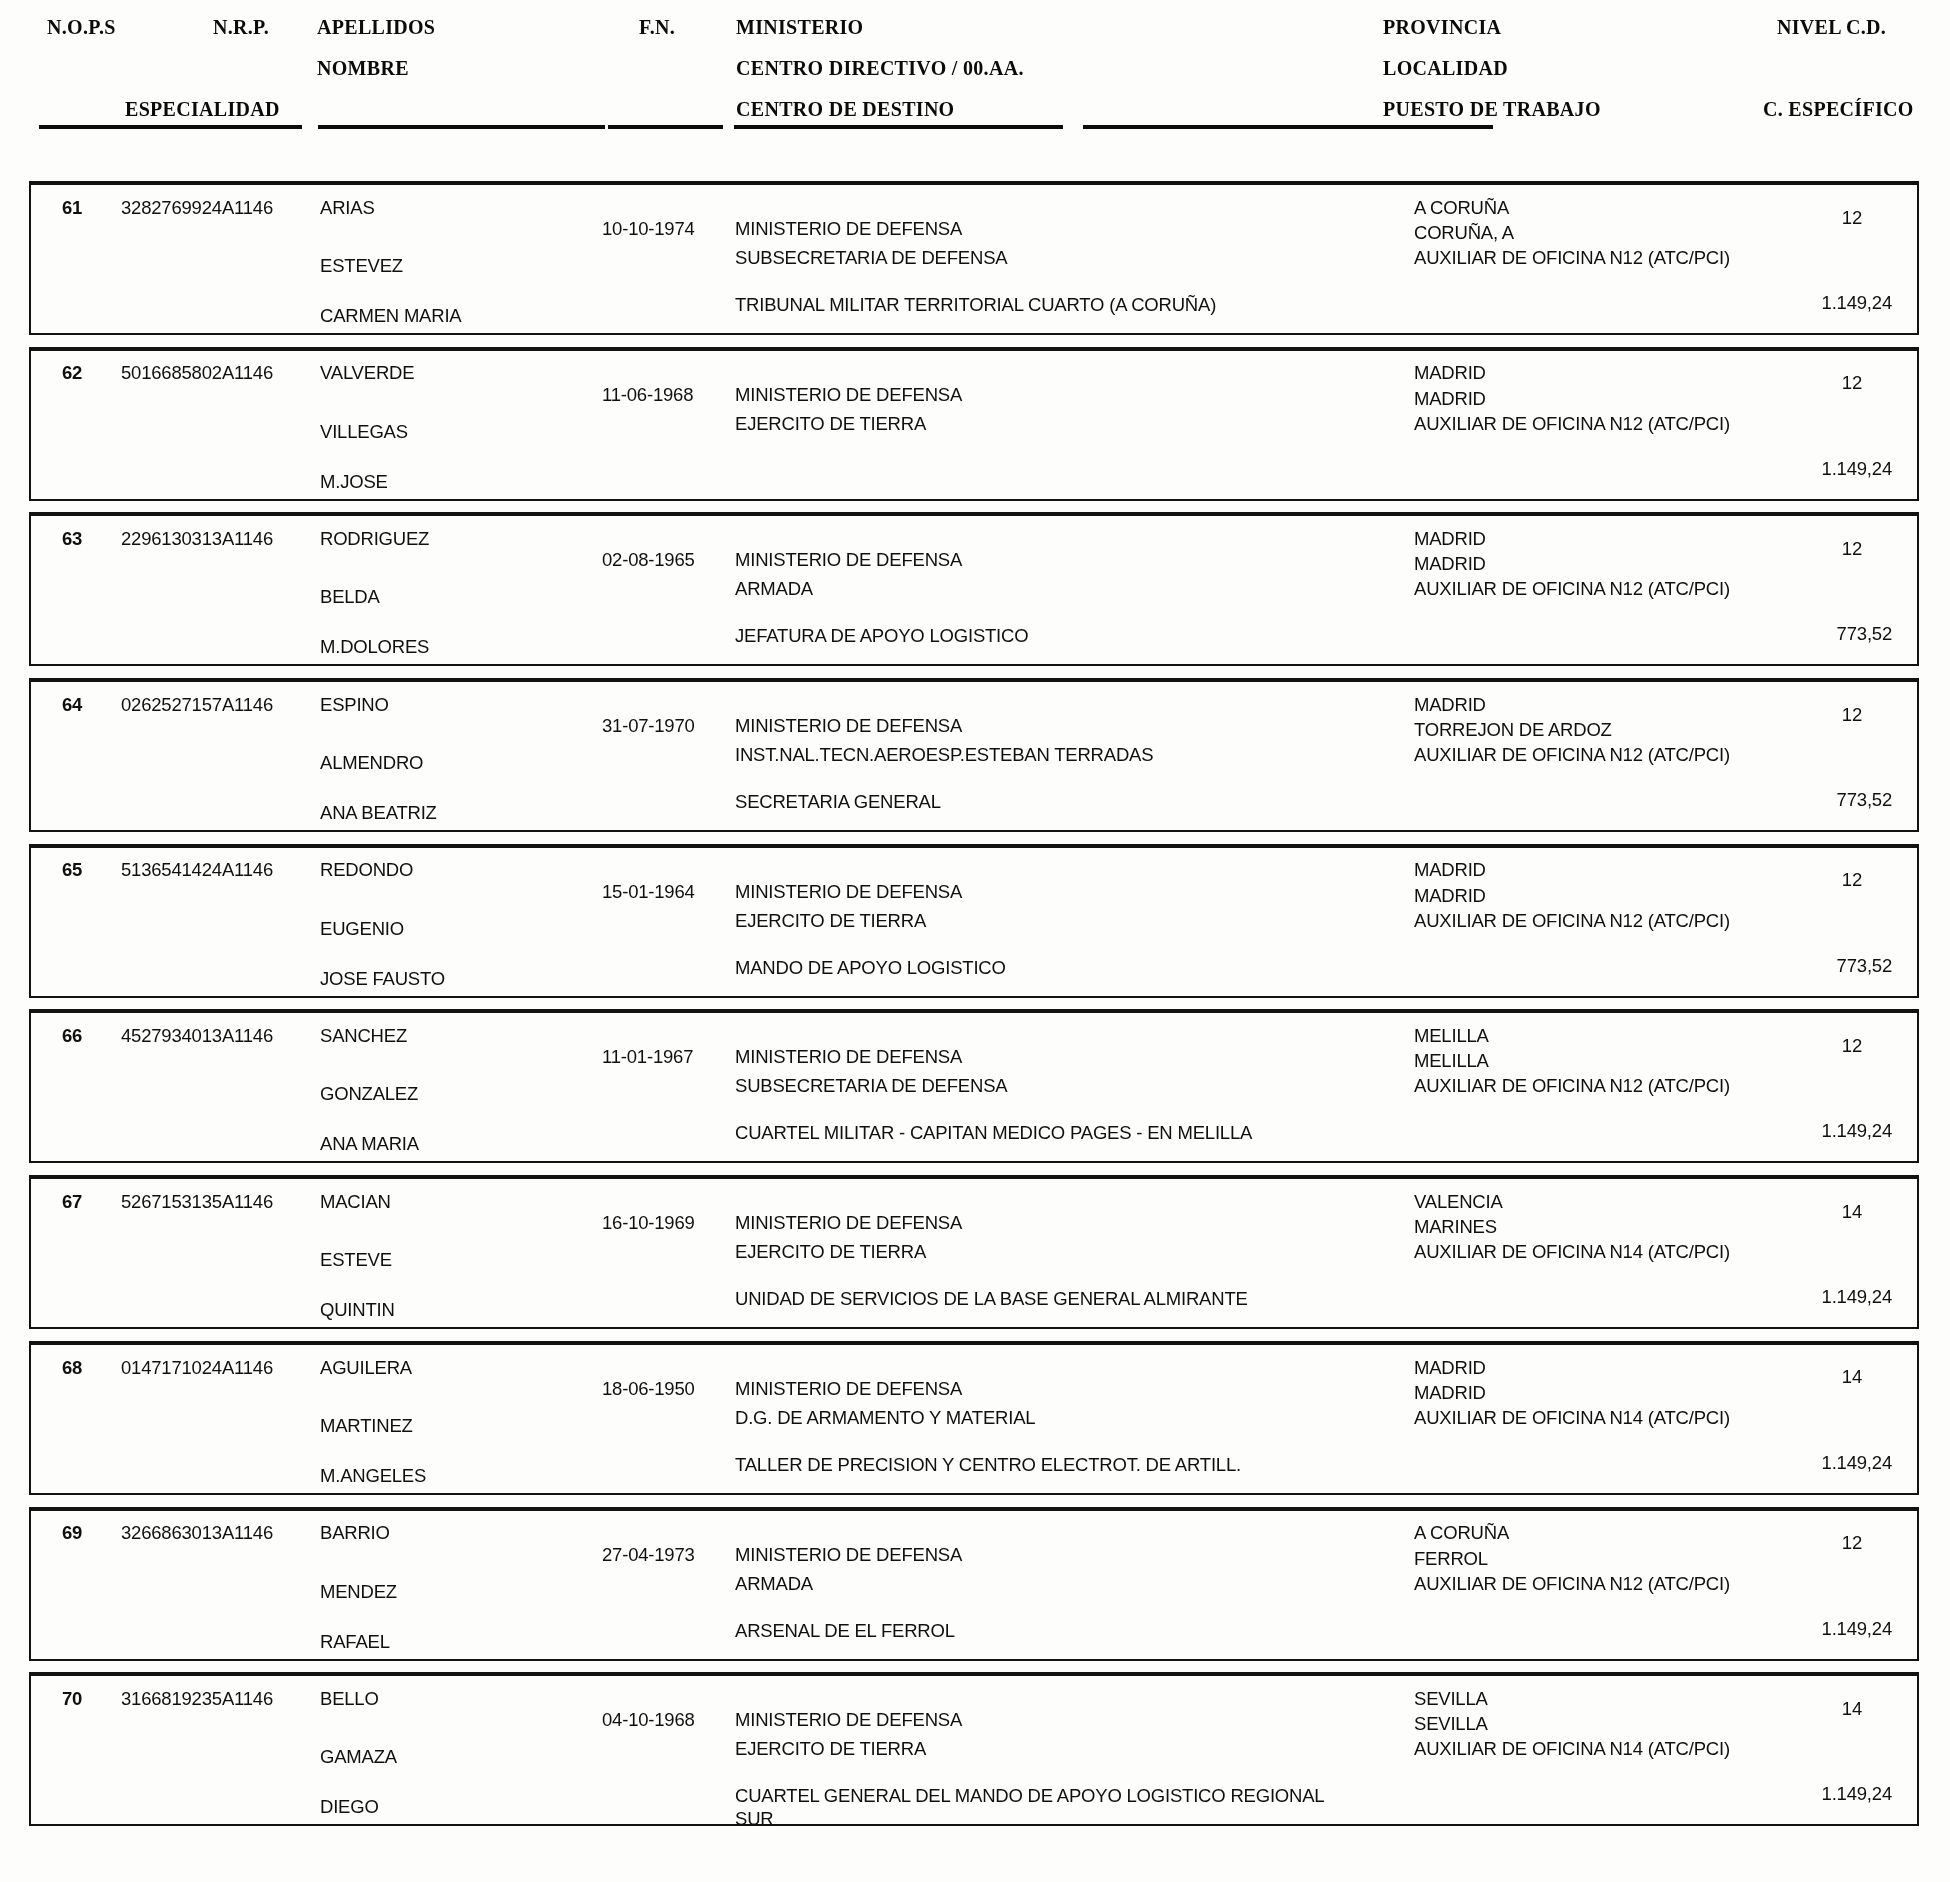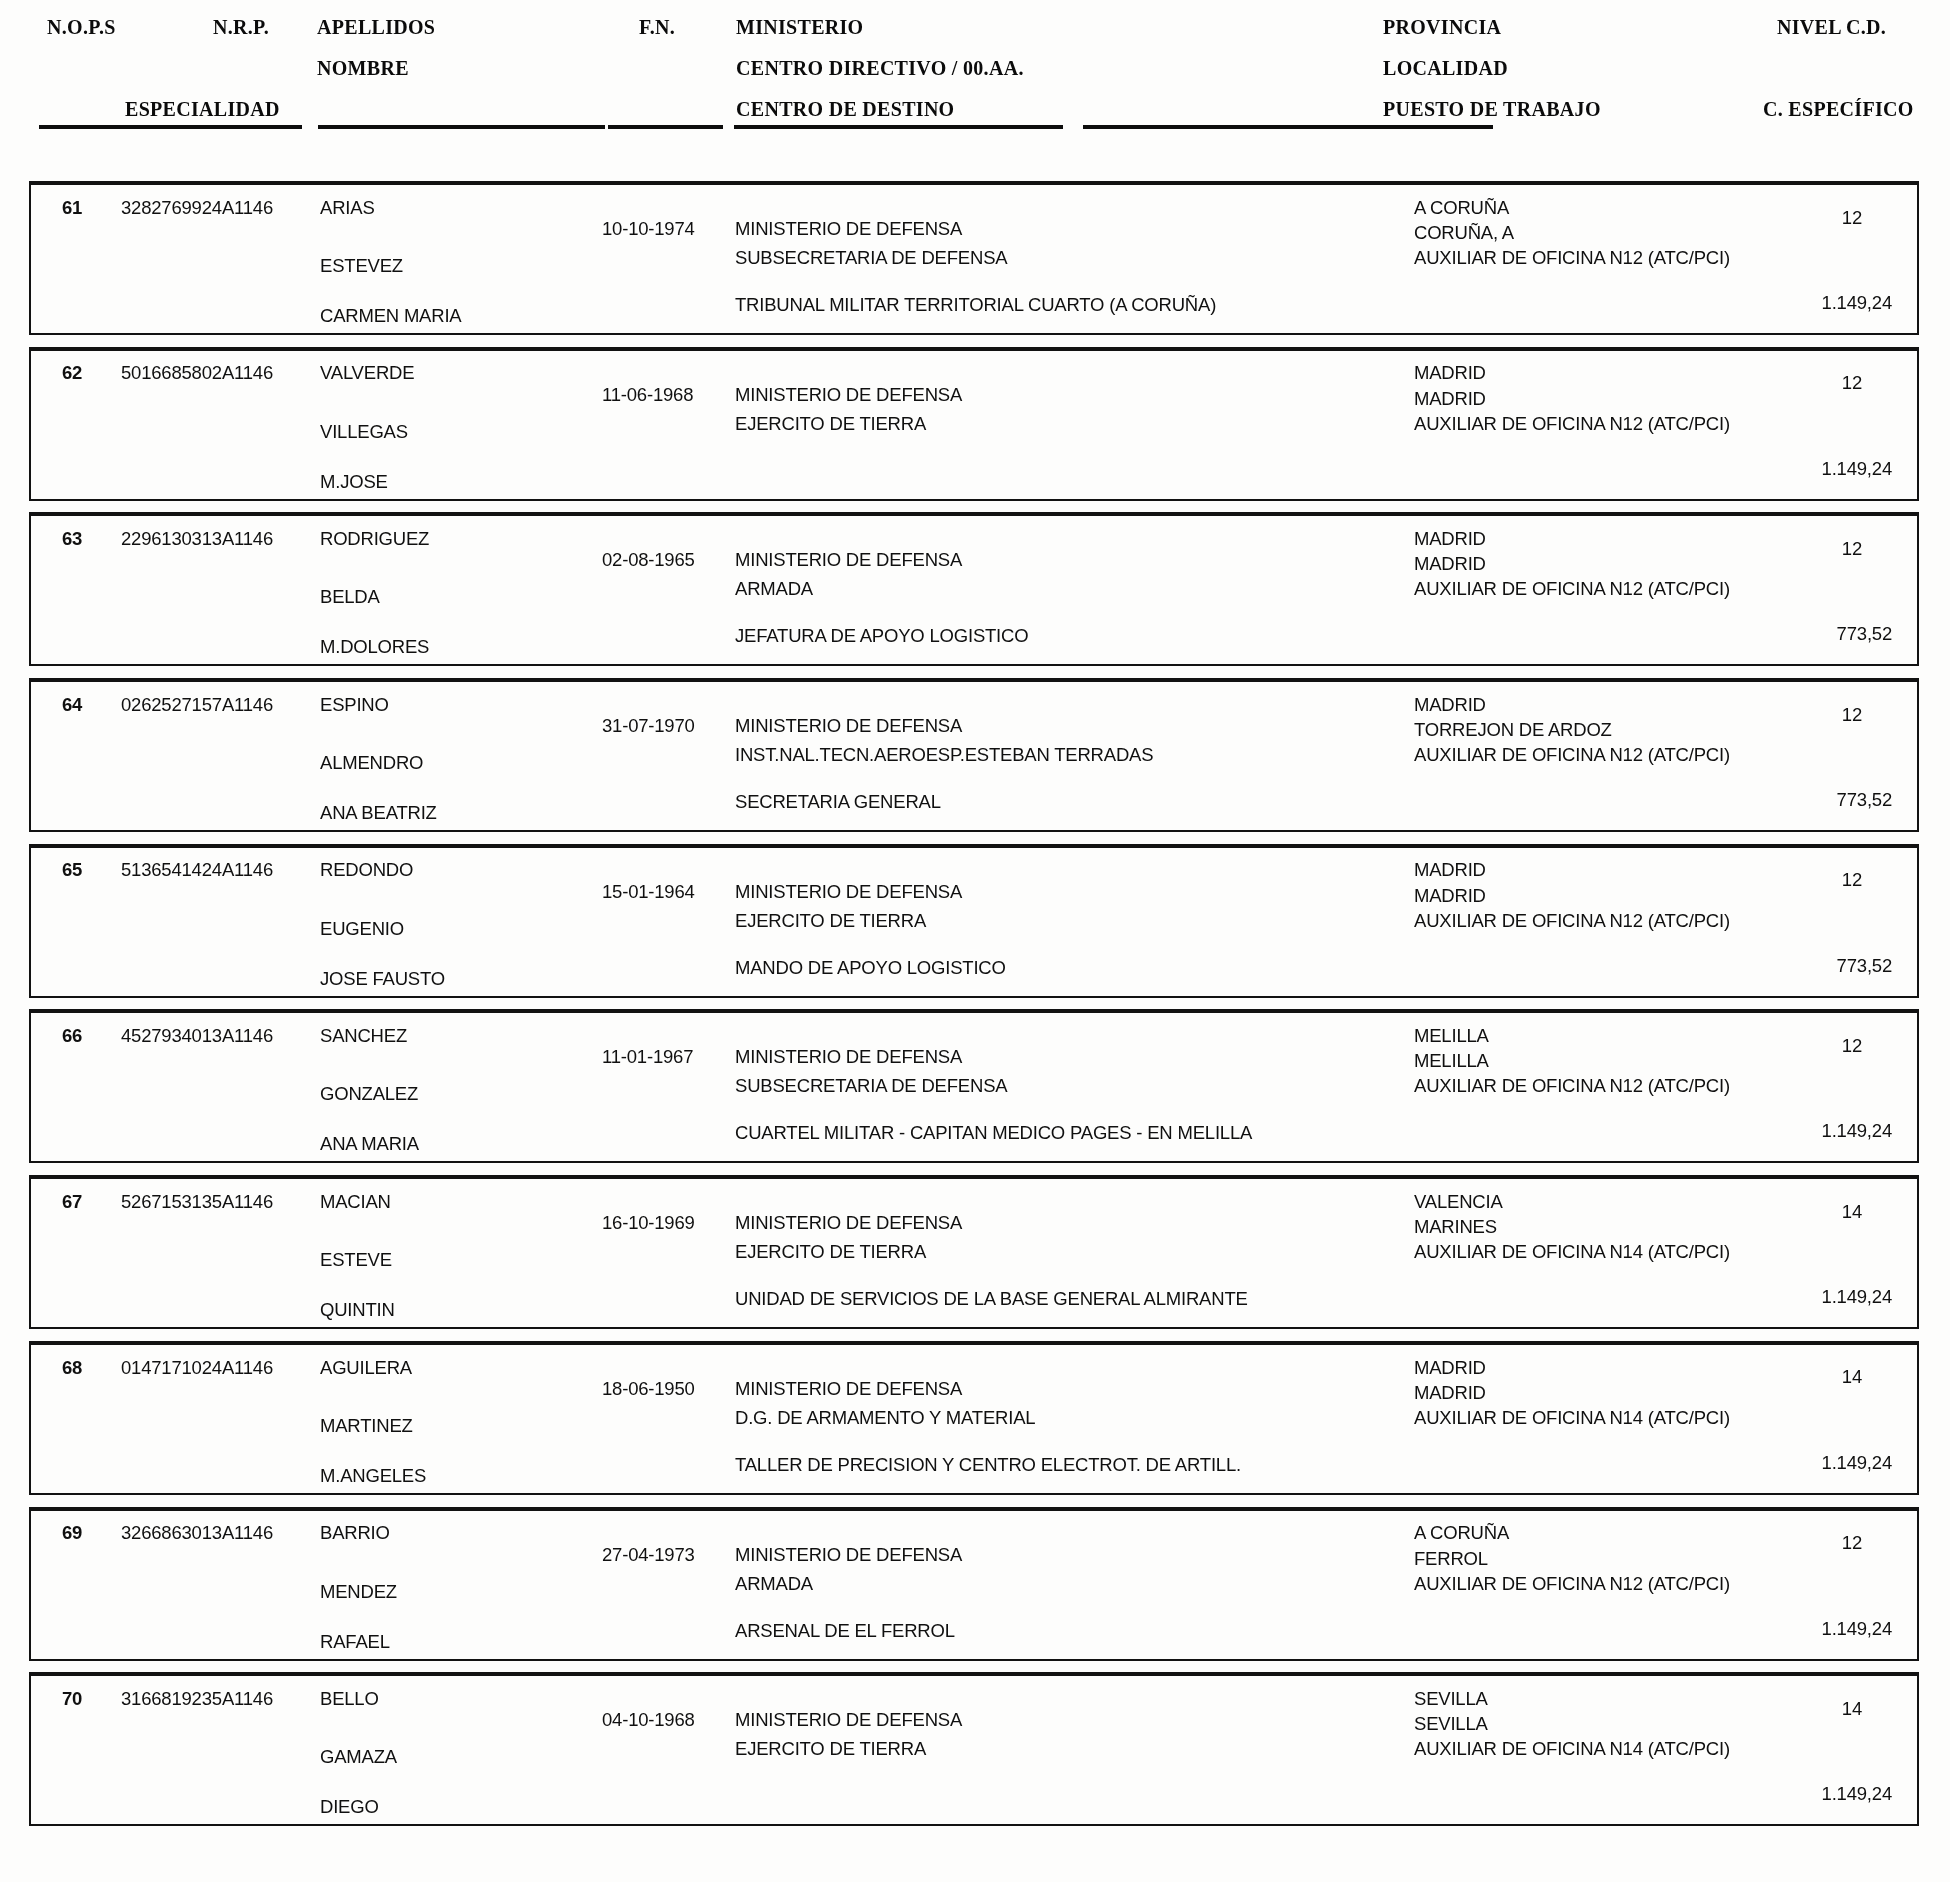--- a/index.html
+++ b/index.html
@@ -210,20 +210,21 @@
     </div>
       <div class="record">
       <span class="f f-nops">70</span>
       <span class="f f-nrp">3166819235A1146</span>
       <span class="f f-ape1">BELLO</span>
       <span class="f f-ape2">GAMAZA</span>
       <span class="f f-nom">DIEGO</span>
       <span class="f f-fn">04-10-1968</span>
       <span class="f f-min">MINISTERIO DE DEFENSA</span>
       <span class="f f-dir">EJERCITO DE TIERRA</span>
+      <span class="f f-des">CUARTEL GENERAL DEL MANDO DE APOYO LOGISTICO REGIONAL SUR</span>
       <span class="f f-prov">SEVILLA</span>
       <span class="f f-loc">SEVILLA</span>
       <span class="f f-puesto">AUXILIAR DE OFICINA N14 (ATC/PCI)</span>
       <span class="f f-nivel">14</span>
       <span class="f f-esp">1.149,24</span>
     </div>
     </div>
 
 </div>
 

